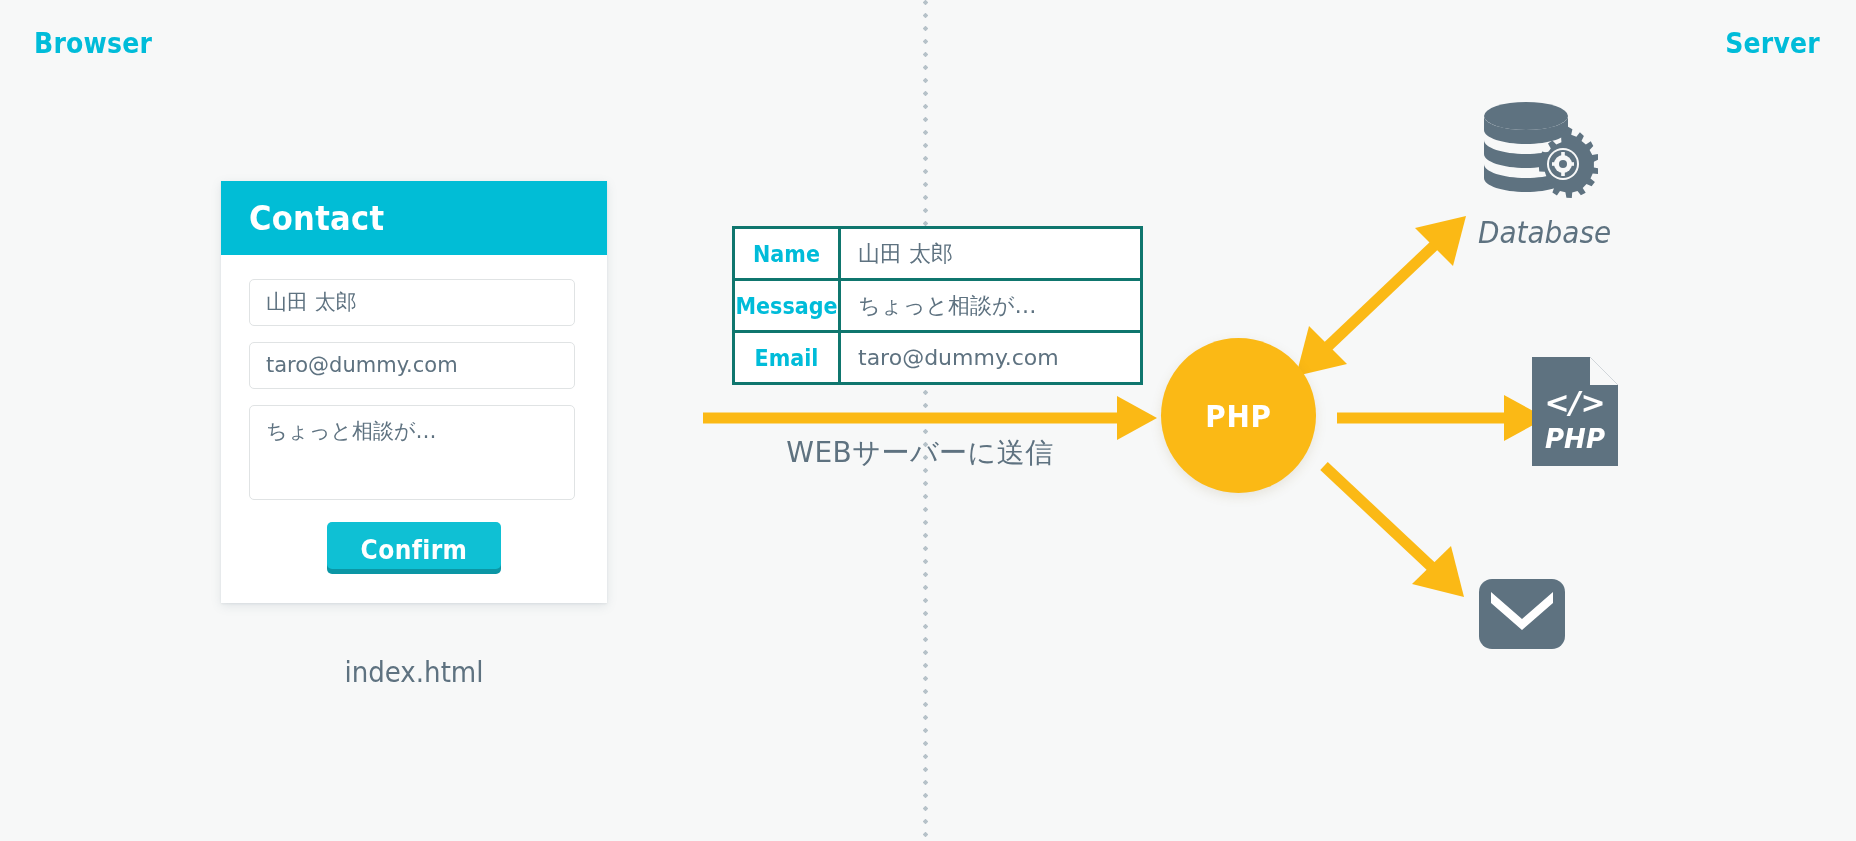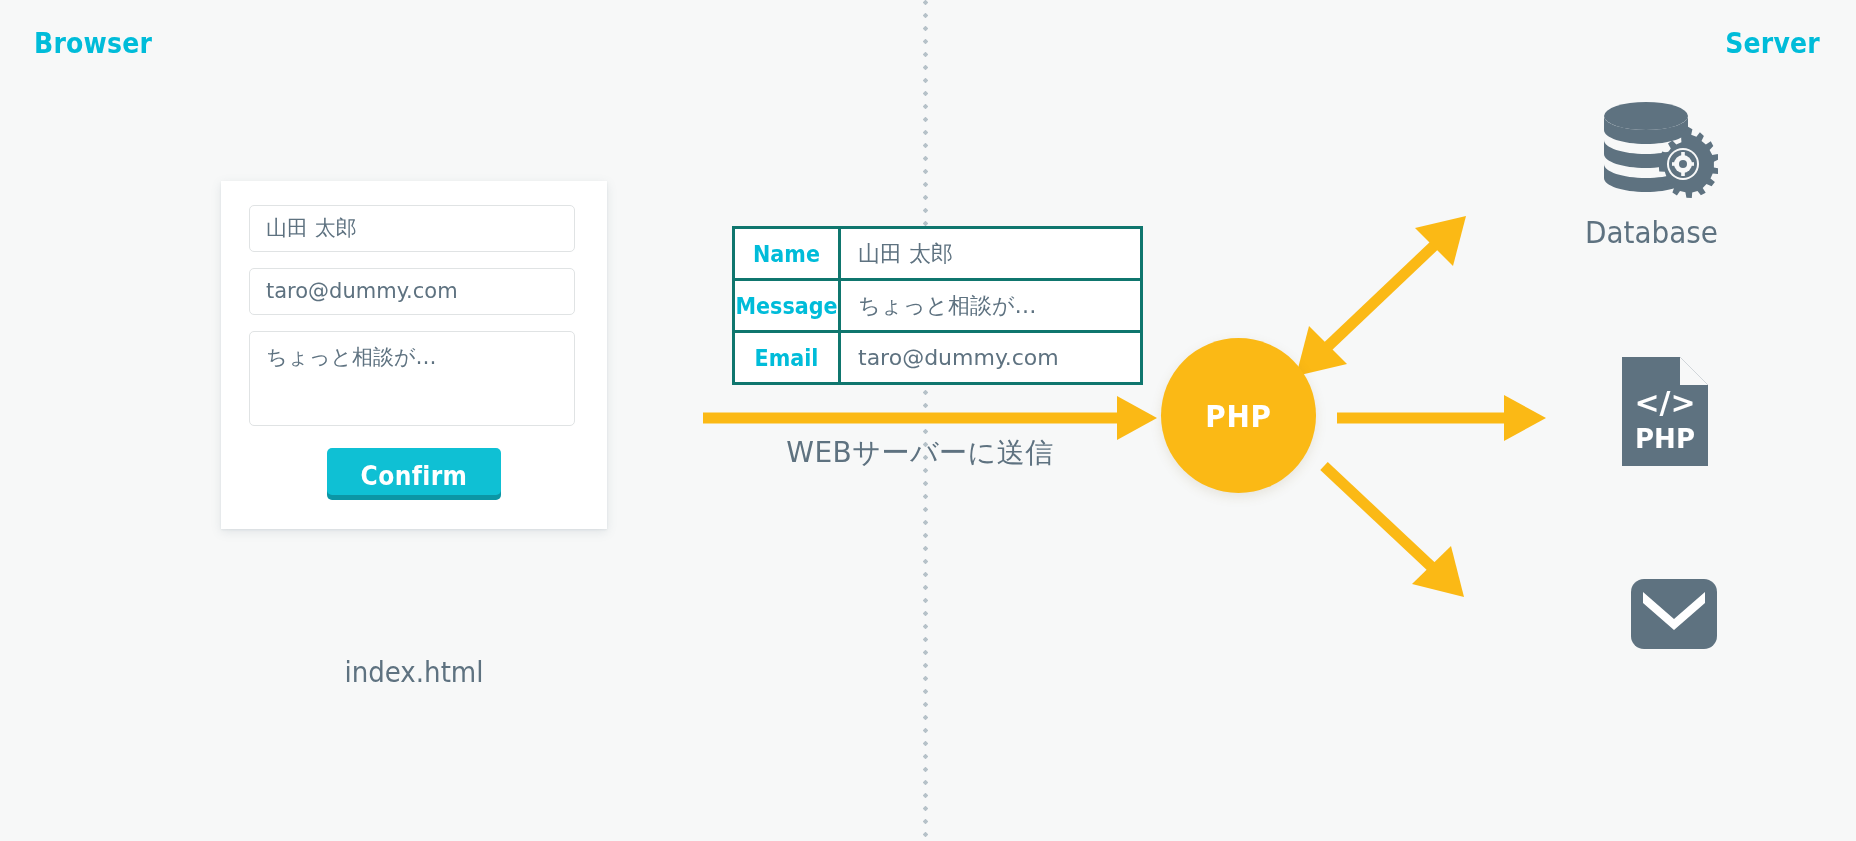--- a/index.html
+++ b/index.html
@@ -194,21 +194,22 @@
     color: #ffffff;
     font-family: "DejaVu Sans Condensed", "Liberation Sans Narrow", "Liberation Sans", sans-serif;
     font-weight: 700;
     font-size: 31px;
     letter-spacing: 0.8px;
   }
 
   
   .node {
     position: absolute;
-    text-align: right;
+    text-align: left;
+    font-style: italic;
   }
   .node-caption {
     font-family: "DejaVu Sans Condensed", "Liberation Sans Narrow", "Liberation Sans", sans-serif;
     font-weight: 400;
     font-size: 31px;
     color: #5e7280;
     margin-top: 2px;
     white-space: nowrap;
   }
   #database-node { left: 1478px; top: 100px; width: 240px; }
@@ -242,20 +243,23 @@
     <polygon points="1546,418 1504,395 1504,441" fill="#fbb915"></polygon>
   </g>
 
   <g>
     <line x1="1324" y1="466" x2="1437" y2="572" stroke="#fbb915" stroke-width="11"></line>
     <polygon points="1464,597 1451,546 1412,584" fill="#fbb915"></polygon>
   </g>
 </svg>
 
 <div id="browser-card">
+  <div id="card-header">
+    <span id="card-title">Contact</span>
+  </div>
   <div id="card-body">
     <div class="field">山田 太郎</div>
     <div class="field">taro@dummy.com</div>
     <div class="field" id="message-field">ちょっと相談が…</div>
     <div id="confirm-wrap">
       <button id="confirm-button">Confirm</button>
     </div>
   </div>
 </div>
 <div id="index-filename">index.html</div>

